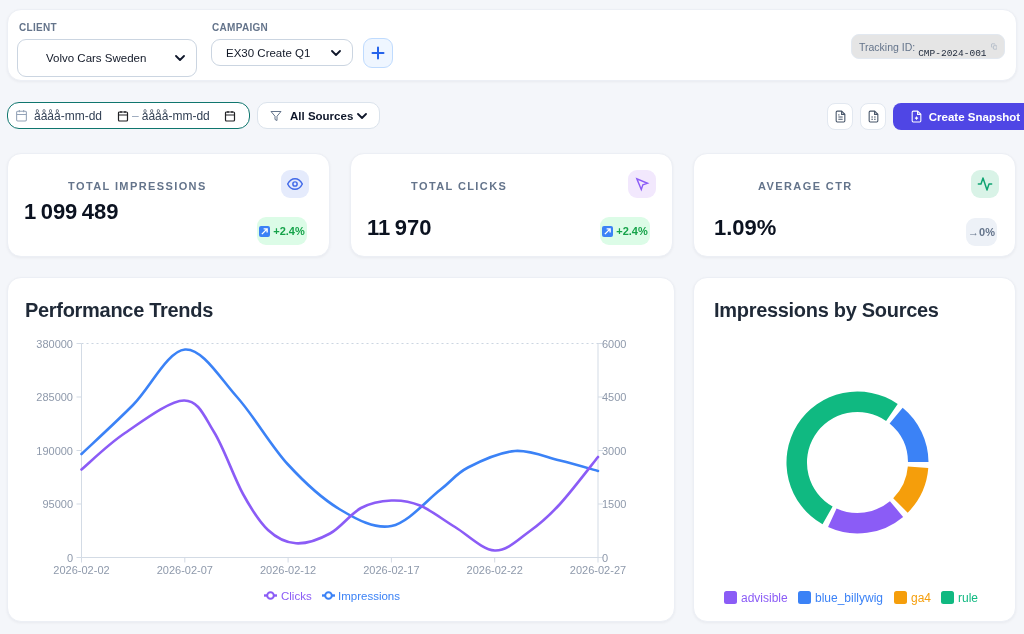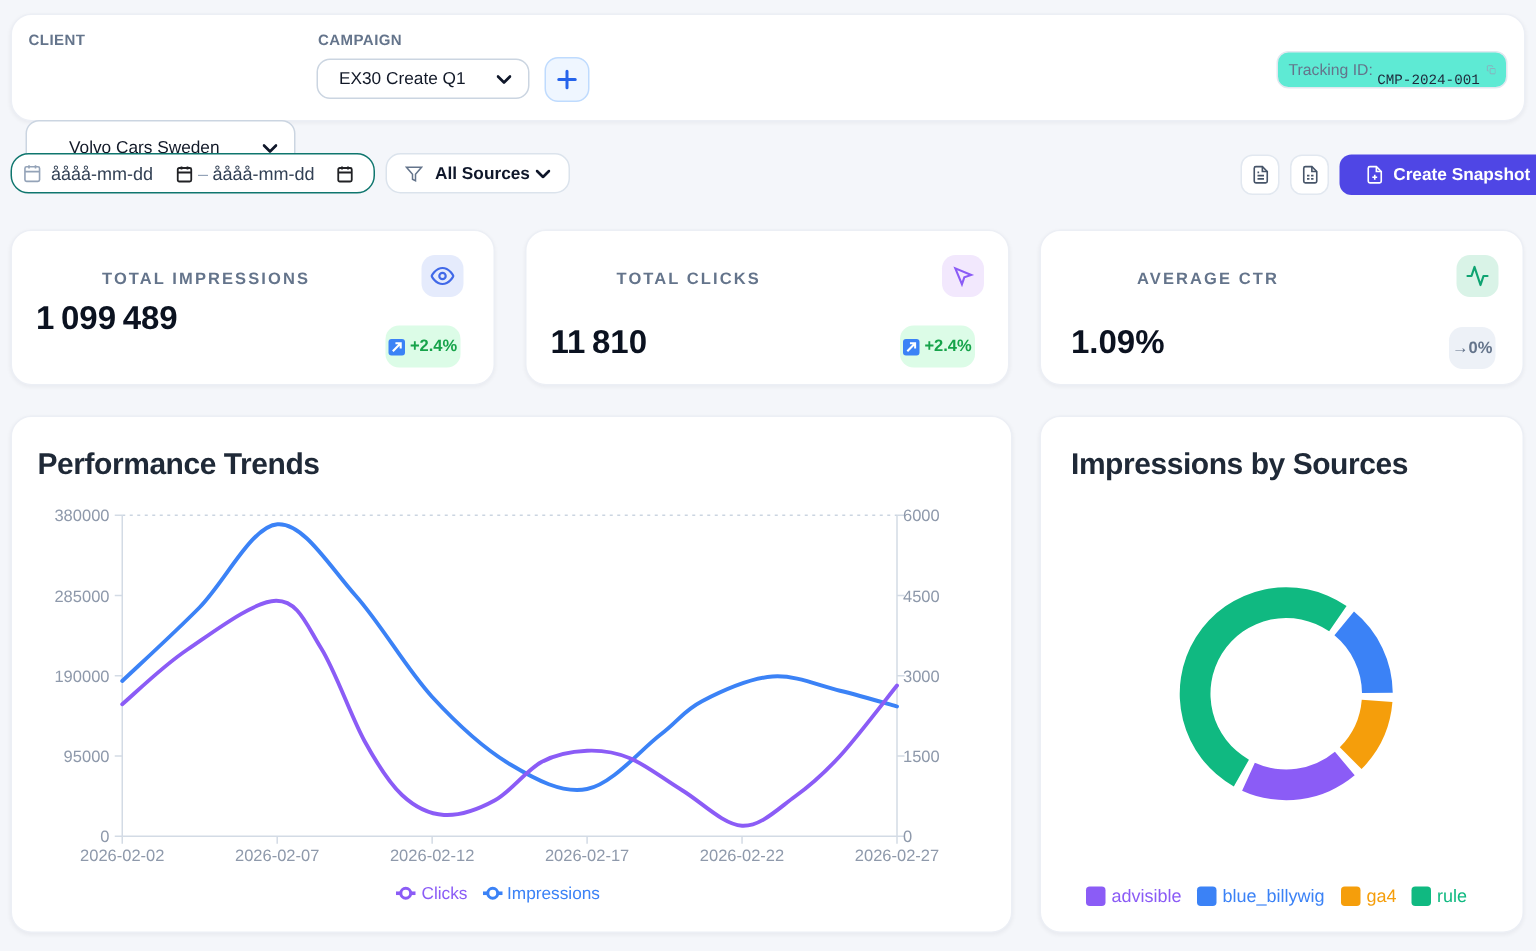--- a/index.html
+++ b/index.html
@@ -14,39 +14,39 @@
   .statval { position:absolute; font-size:22px; font-weight:700; color:#0b1220; letter-spacing:0; }
   .iconbox { position:absolute; width:28px; height:28px; border-radius:9px; display:flex; align-items:center; justify-content:center; }
   .pill { position:absolute; height:28px; border-radius:9px; display:flex; align-items:center; font-size:11px; font-weight:700; }
   .ctitle { position:absolute; font-size:20px; font-weight:700; color:#1f2937; letter-spacing:-.3px; }
 </style>
 </head>
 <body>
 
 <div class="card" style="left:7px; top:9px; width:1010px; height:72px;"></div>
 <div class="lbl" style="left:19px; top:22px;">CLIENT</div>
-<div class="sel" style="left:17px; top:39px; width:180px; height:38px; padding-left:28px;margin-top:41px;">
+<div class="sel" style="left:17px; top:39px; width:180px; height:38px; padding-left:28px;">
   <span class="txt">Volvo Cars Sweden</span>
   <svg style="position:absolute; right:11px;" width="10" height="6" viewBox="0 0 10 6">
       <path d="M1 1l4 4 4-4" fill="none" stroke="#0f172a" stroke-width="1.8" stroke-linecap="round" stroke-linejoin="round"></path>
     </svg>
 </div>
 <div class="lbl" style="left:212px; top:22px;">CAMPAIGN</div>
 <div class="sel" style="left:211px; top:39px; width:142px; height:27px; padding-left:14px;">
   <span class="txt">EX30 Create Q1</span>
   <svg style="position:absolute; right:11px;" width="10" height="6" viewBox="0 0 10 6">
       <path d="M1 1l4 4 4-4" fill="none" stroke="#0f172a" stroke-width="1.8" stroke-linecap="round" stroke-linejoin="round"></path>
     </svg>
 </div>
 <div class="abs" style="left:363px; top:38px; width:30px; height:30px; border-radius:9px; background:#eff6ff; border:1.5px solid #bfdbfe; display:flex; align-items:center; justify-content:center;">
   <svg width="14" height="14" viewBox="0 0 14 14">
       <path d="M7 1.5v11M1.5 7h11" stroke="#2563eb" stroke-width="2" stroke-linecap="round"></path>
     </svg>
 </div>
-<div class="abs" style="left:851px; top:34px; width:154px; height:25px; background:#5eead4; border:1px solid #e2e8f0; border-radius:8px; display:flex; align-items:center; padding:0 7px;">
+<div class="abs" style="left:851px; top:34px; width:154px; height:25px; background:#e5e5e5; border:1px solid #e2e8f0; border-radius:8px; display:flex; align-items:center; padding:0 7px;">
   <span style="font-size:10.5px; color:#64748b;">Tracking ID:&nbsp;</span>
   <span style="font-family:'Liberation Mono',monospace; font-size:9.5px; font-weight:400; color:#1e293b;margin-top:13px;">CMP-2024-001</span>
   <svg style="margin-left:4px;" width="13" height="13" viewBox="0 0 24 24" fill="none" stroke="#94a3b8" stroke-width="2">
       <rect x="9" y="9" width="13" height="13" rx="2"></rect>
       <path d="M5 15H4a2 2 0 0 1-2-2V4a2 2 0 0 1 2-2h9a2 2 0 0 1 2 2v1"></path>
     </svg>
 </div>
 
 <div class="abs" style="left:7px; top:102px; width:243px; height:27px; background:#fff; border:1px solid #0f766e; border-radius:12px; display:flex; align-items:center; padding:0 7px;">
   <svg width="13" height="13" viewBox="0 0 24 24" fill="none" stroke="#94a3b8" stroke-width="2">
@@ -111,21 +111,21 @@
     </span>+2.4%
 </div>
 
 <div class="card" style="left:350px; top:153px; width:323px; height:104px;"></div>
 <div class="statlbl" style="left:367px; top:180px;">TOTAL CLICKS</div>
 <div class="iconbox" style="left:628px; top:170px; background:#f2e8fd;">
   <svg width="15" height="15" viewBox="0 0 24 24" fill="none" stroke="#8b5cf6" stroke-width="2.2">
       <path d="M3 3l7.07 16.97 2.51-7.39 7.39-2.51L3 3z"></path>
     </svg>
 </div>
-<div class="statval" style="left:367px; top:214.5px;">11 810</div>
+<div class="statval" style="left:367px; top:214.5px;">11 970</div>
 <div class="pill" style="left:600px; top:217px; width:50px; background:#dcfce7; color:#16a34a; justify-content:center;">
   <span style="display:inline-flex; width:11px; height:11px; background:#3b82f6; border-radius:2px; align-items:center; justify-content:center; margin-right:3px;">
       <svg width="7" height="7" viewBox="0 0 8 8">
         <path d="M1 7L7 1M3 1h4v4" stroke="#fff" stroke-width="1.6" fill="none"></path>
       </svg>
     </span>+2.4%
 </div>
 
 <div class="card" style="left:693px; top:153px; width:323px; height:104px;"></div>
 <div class="statlbl" style="left:714px; top:180px;">AVERAGE CTR</div>

